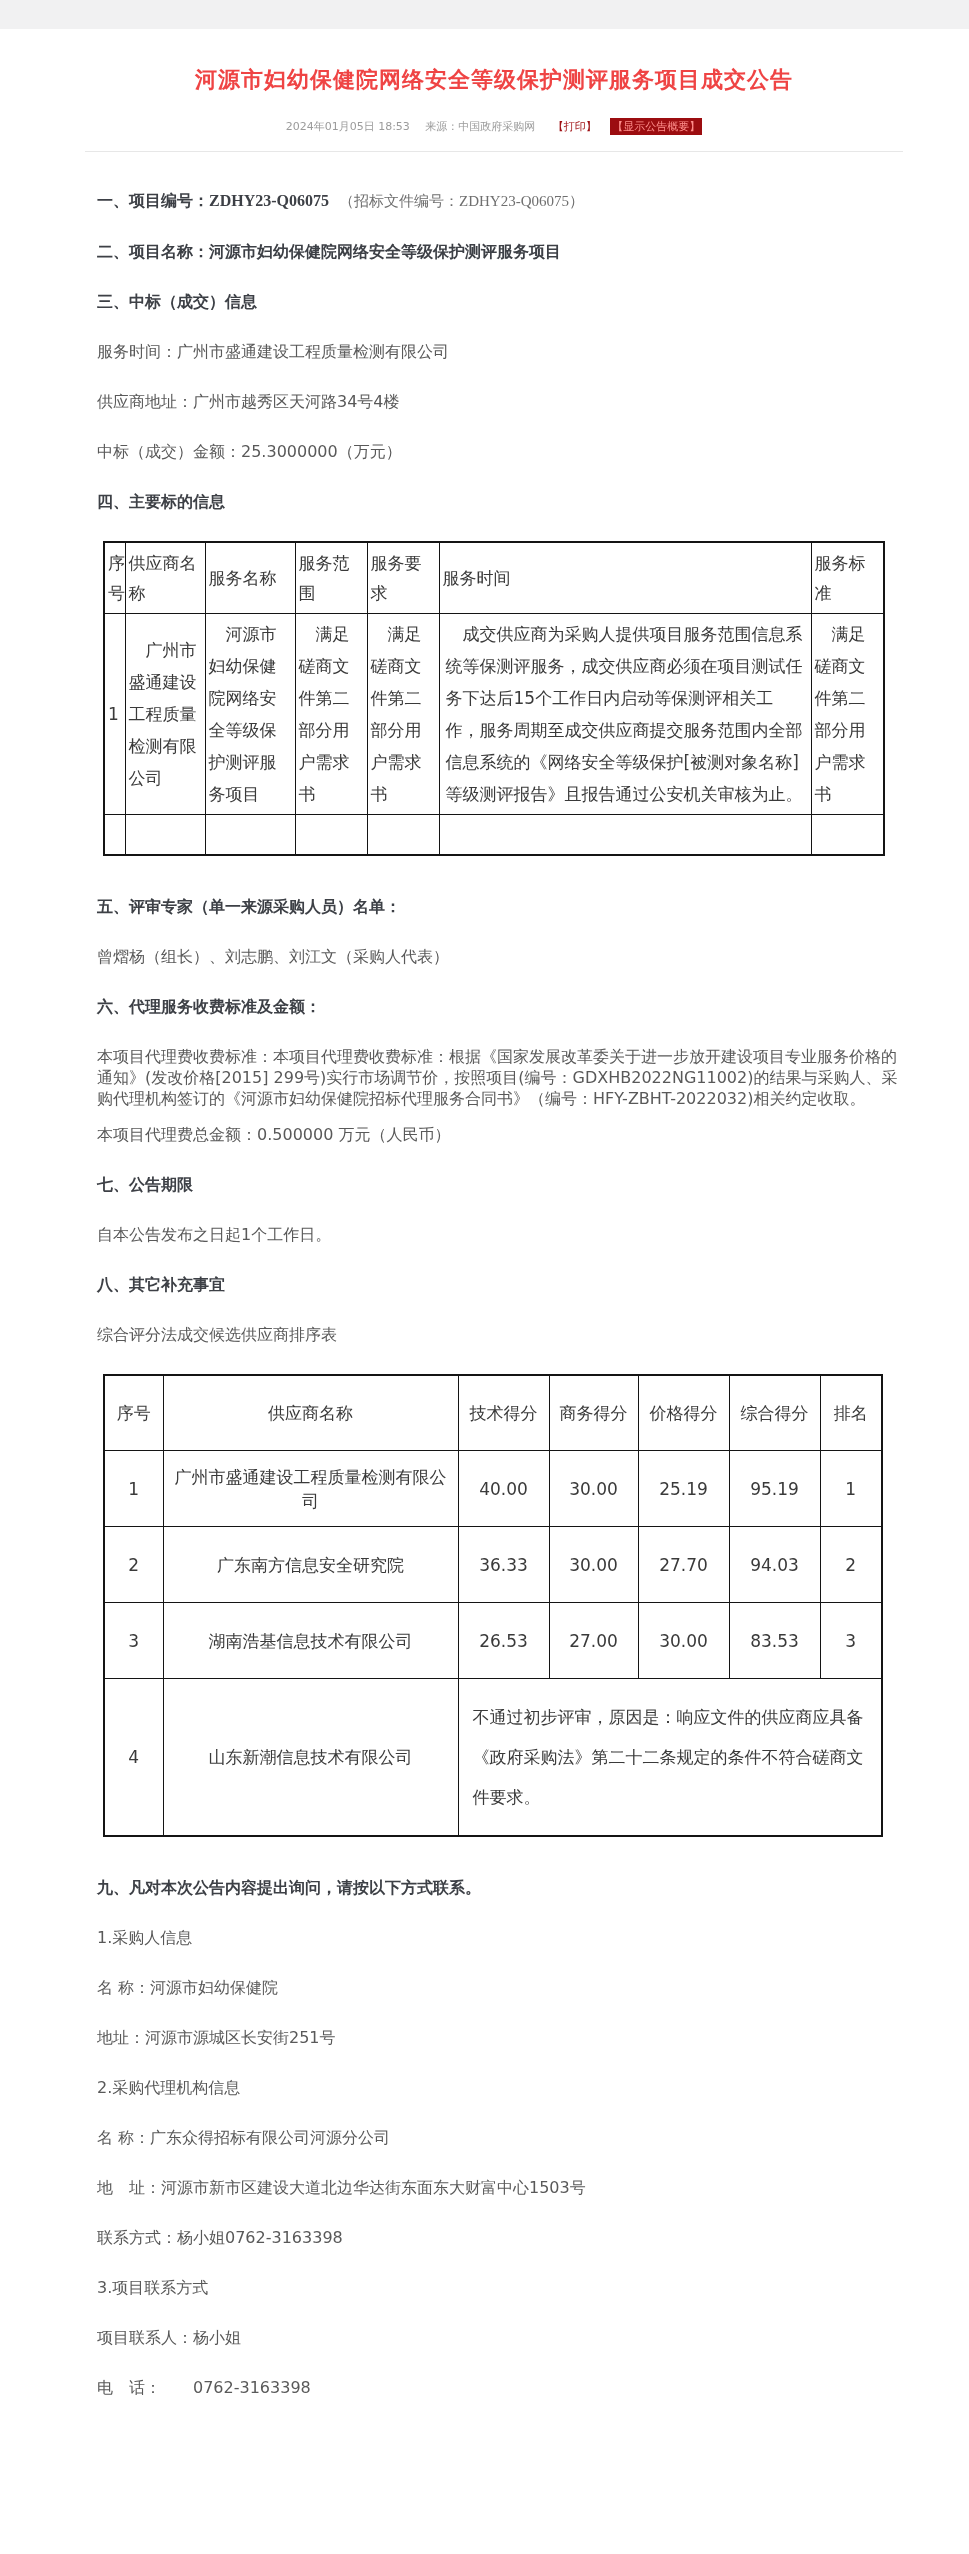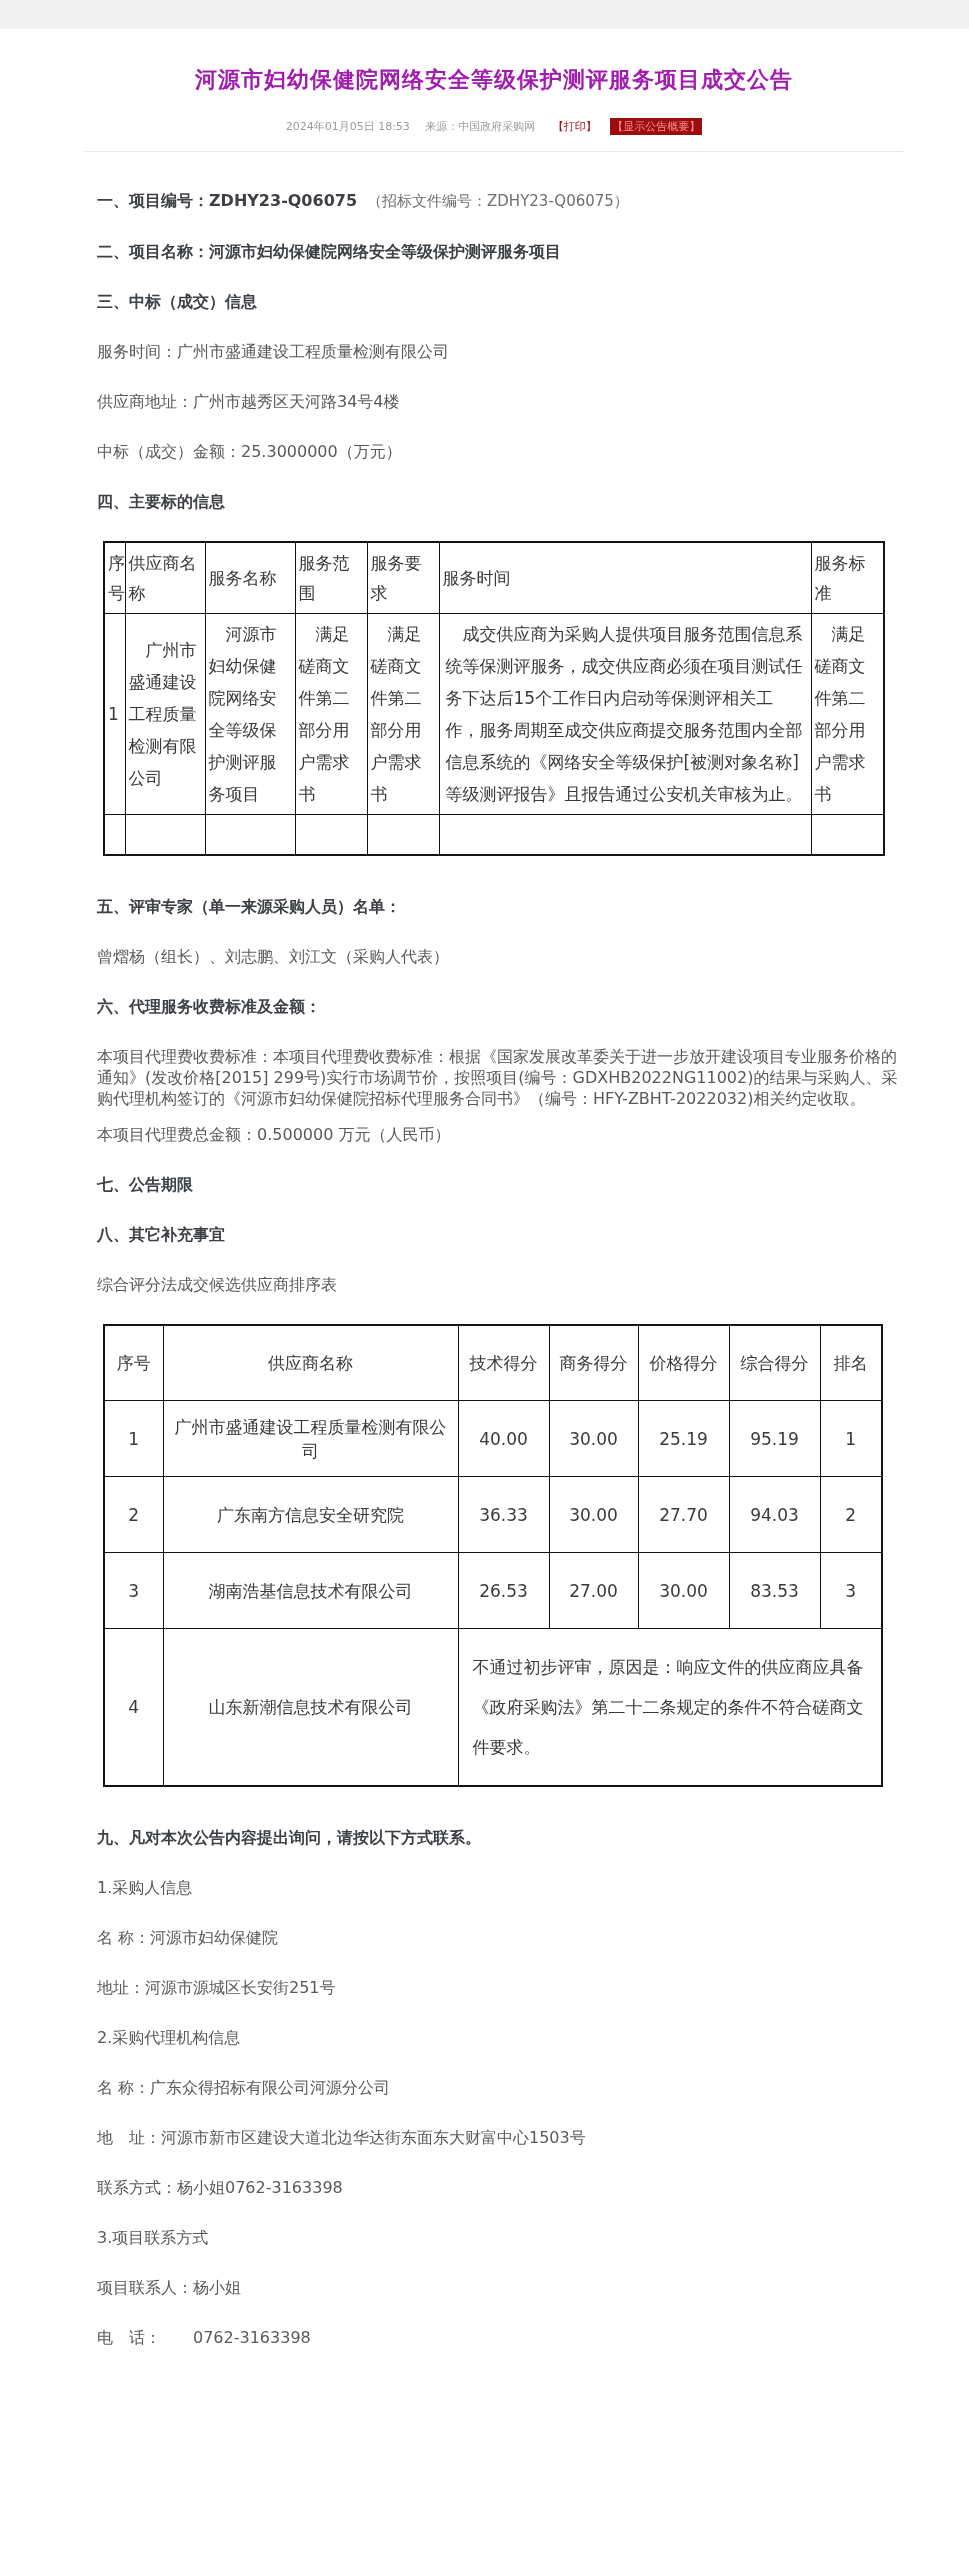--- a/index.html
+++ b/index.html
@@ -12,39 +12,39 @@
     color: #595959;
   }
   .topbar { height: 29px; background: #f1f1f2; }
   .page { width: 818px; margin-left: 85px; }
   .title {
     margin: 36px 0 0;
     text-align: center;
     font-size: 22px;
     line-height: 30px;
     font-weight: bold;
-    color: #a21caf;
+    color: #ef4444;
     letter-spacing: 1px;
   }
   .meta { margin-top: 23px; text-align: center; font-size: 11px; color: #9b9b9b; }
   .meta .src { margin-left: 12px; }
   .print-link { color: #9e0e11; margin-left: 14px; text-decoration: none; cursor: pointer; }
   .summary-btn {
     display: inline-block;
     margin-left: 10px;
     padding: 1px 2px;
     background: #9c0d10;
     color: #ff8f8c;
     text-decoration: none;
     cursor: pointer;
   }
   .divider { border: 0; border-top: 1px solid #e7e7e7; margin: 16px 0 0; }
   .content { padding: 38px 0 40px 12px; font-size: 16px; }
   .content p { margin: 0 0 29px; line-height: 21px; }
-  .content p.h { font-weight: bold; color: #3d4046; }
+  .content p.h { font-weight: bold; color: #3d4046; font-family: Liberation Serif, serif; }
   .note { font-weight: normal; color: #6f6f6f; margin-left: 10px; font-size: 15px; }
   .multi { line-height: 34px; margin-bottom: 15px !important; }
 
   table { border-collapse: collapse; color: #3a3a3a; font-size: 17px; table-layout: fixed; }
   .t1 { width: 780px; margin: 18px 0 40px 6px; border: 2px solid #141414; }
   .t1 th, .t1 td {
     border: 1px solid #141414;
     font-weight: normal;
     text-align: left;
     vertical-align: middle;
@@ -144,20 +144,21 @@
       </table>
 
     <p class="h">五、评审专家（单一来源采购人员）名单：</p>
     <p>曾熠杨（组长）、刘志鹏、刘江文（采购人代表）</p>
 
     <p class="h">六、代理服务收费标准及金额：</p>
     <p class="multi">本项目代理费收费标准：本项目代理费收费标准：根据《国家发展改革委关于进一步放开建设项目专业服务价格的通知》(发改价格[2015] 299号)实行市场调节价，按照项目(编号：GDXHB2022NG11002)的结果与采购人、采购代理机构签订的《河源市妇幼保健院招标代理服务合同书》（编号：HFY-ZBHT-2022032)相关约定收取。</p>
     <p>本项目代理费总金额：0.500000 万元（人民币）</p>
 
     <p class="h">七、公告期限</p>
+    <p>自本公告发布之日起1个工作日。</p>
 
     <p class="h">八、其它补充事宜</p>
     <p>综合评分法成交候选供应商排序表</p>
 
     <table class="t2">
       <colgroup>
         <col style="width:59px">
           <col style="width:295px">
           <col style="width:91px">
           <col style="width:89px">

